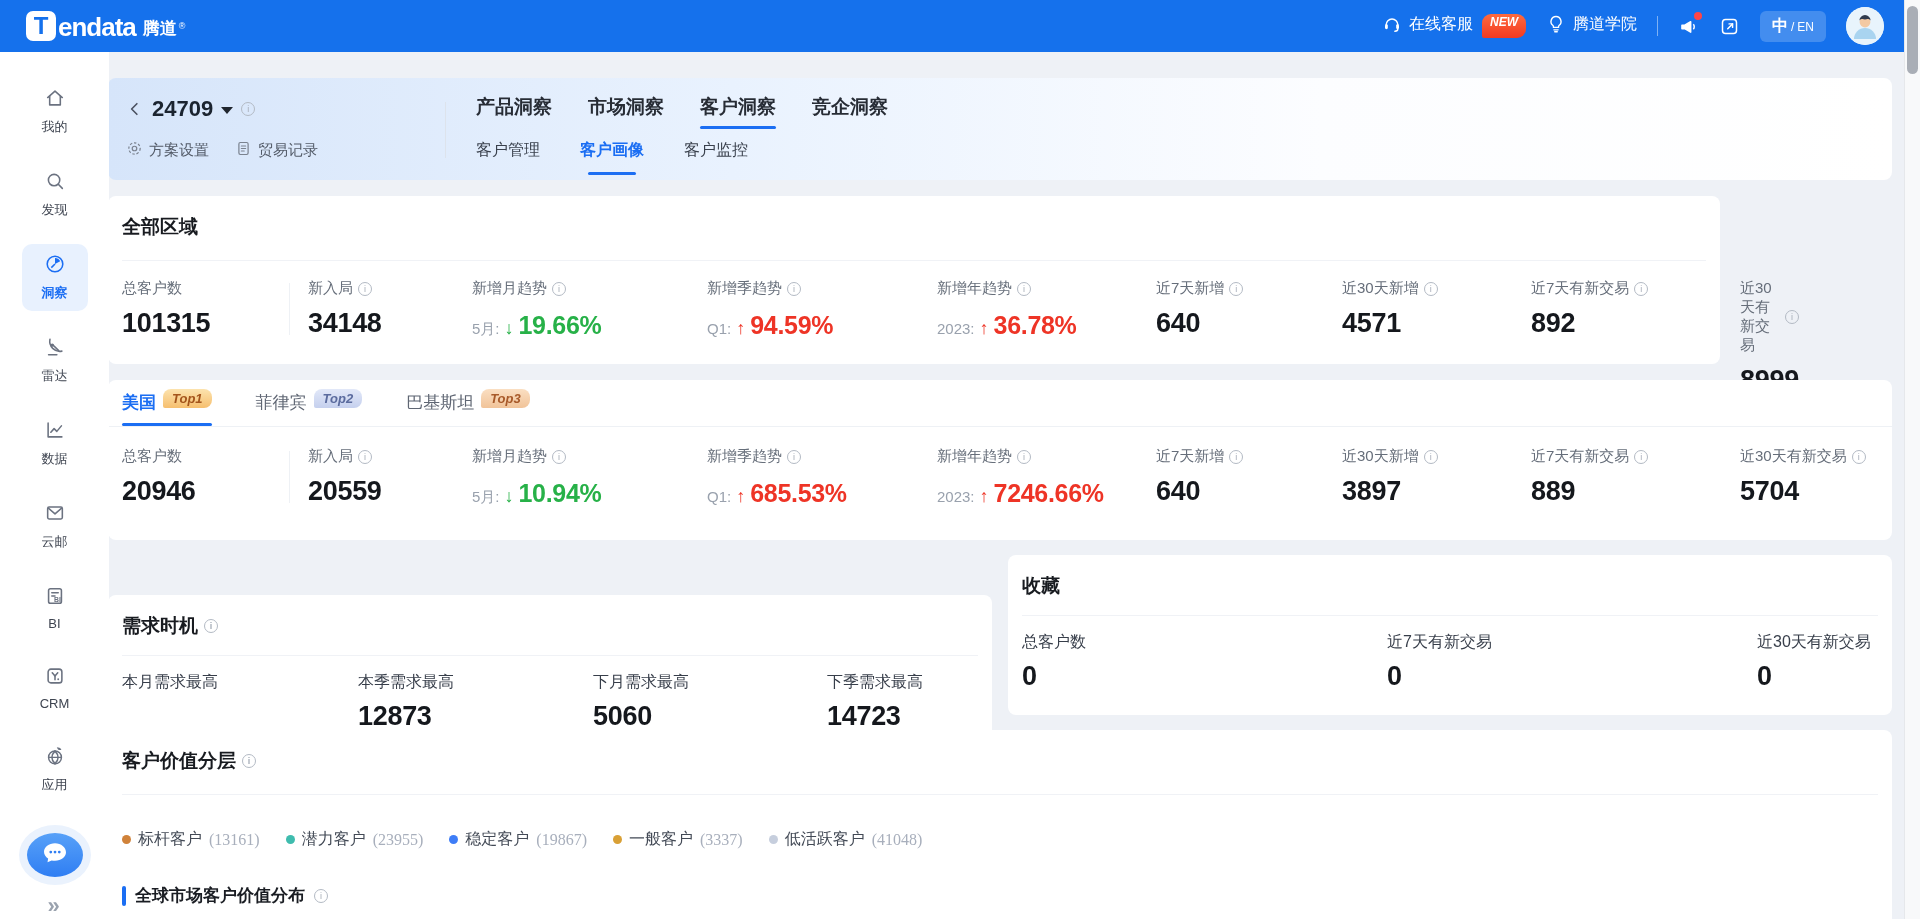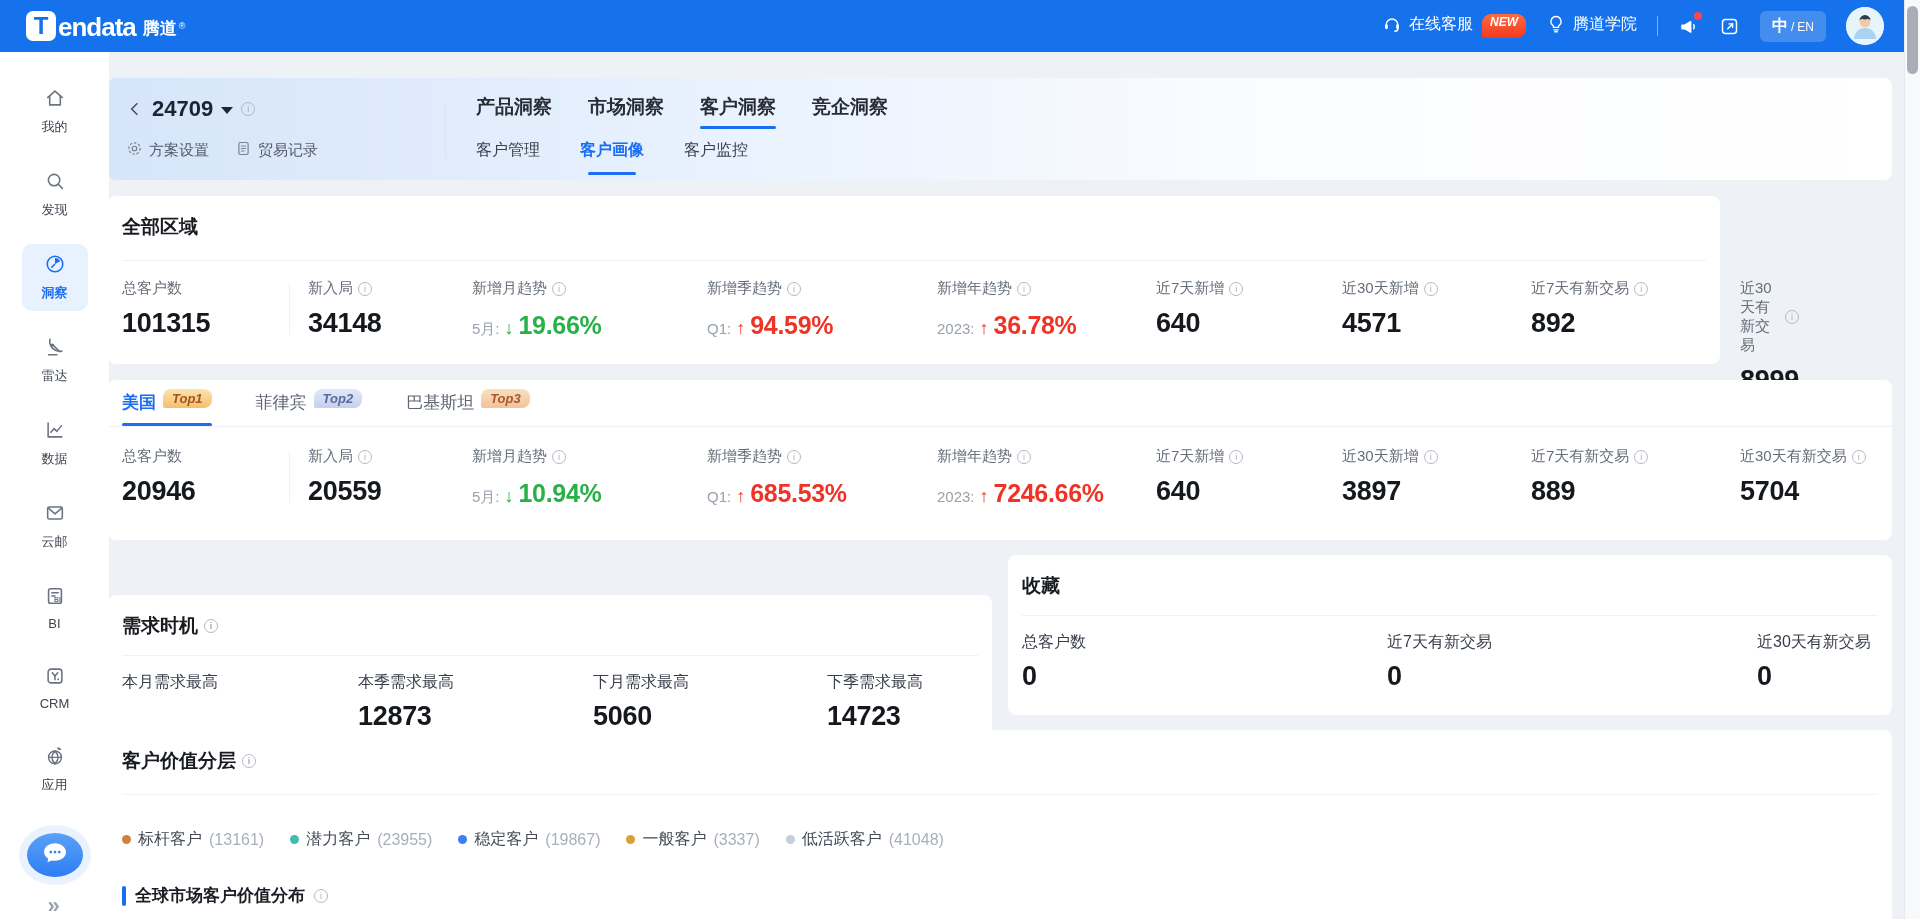--- a/index.html
+++ b/index.html
@@ -118,21 +118,21 @@
   .mini-grid { display:grid; padding:0 14px; margin-top:16px; }
   .demand-card .mini-grid { grid-template-columns:236px 235px 234px 1fr; }
   .fav-card .mini-grid { grid-template-columns:365px 370px 1fr; }
   .mini-grid .lbl2 { font-size:16px; color:#373e4a; }
   .mini-grid .val { margin-top:8px; }
   .demand-card .hline,.fav-card .hline { margin-top:16px; }
 
   
   .value-card { left:20px; top:678px; width:1784px; height:260px; }
   .legend { display:flex; align-items:center; gap:26px; padding:0 14px; margin-top:34px; }
-  .legend-item { display:flex; align-items:center; gap:7px; }
+  .legend-item { display:flex; align-items:center; gap:7px;font-family:Liberation Serif, serif; }
   .dot { width:9px; height:9px; border-radius:50%; flex:0 0 auto; }
   .legend-name { font-size:16px; color:#434a56; }
   .legend-count { font-size:16px; color:#a8afbc; }
   .subtitle-row { display:flex; align-items:center; gap:9px; padding:0 14px; margin-top:34px; }
   .subtitle-bar { width:4px; height:20px; background:#1b6ef3; border-radius:2px; }
   .subtitle-text { font-size:17px; font-weight:700; color:#1a1d23; }
 </style>
 </head>
 <body>
 

